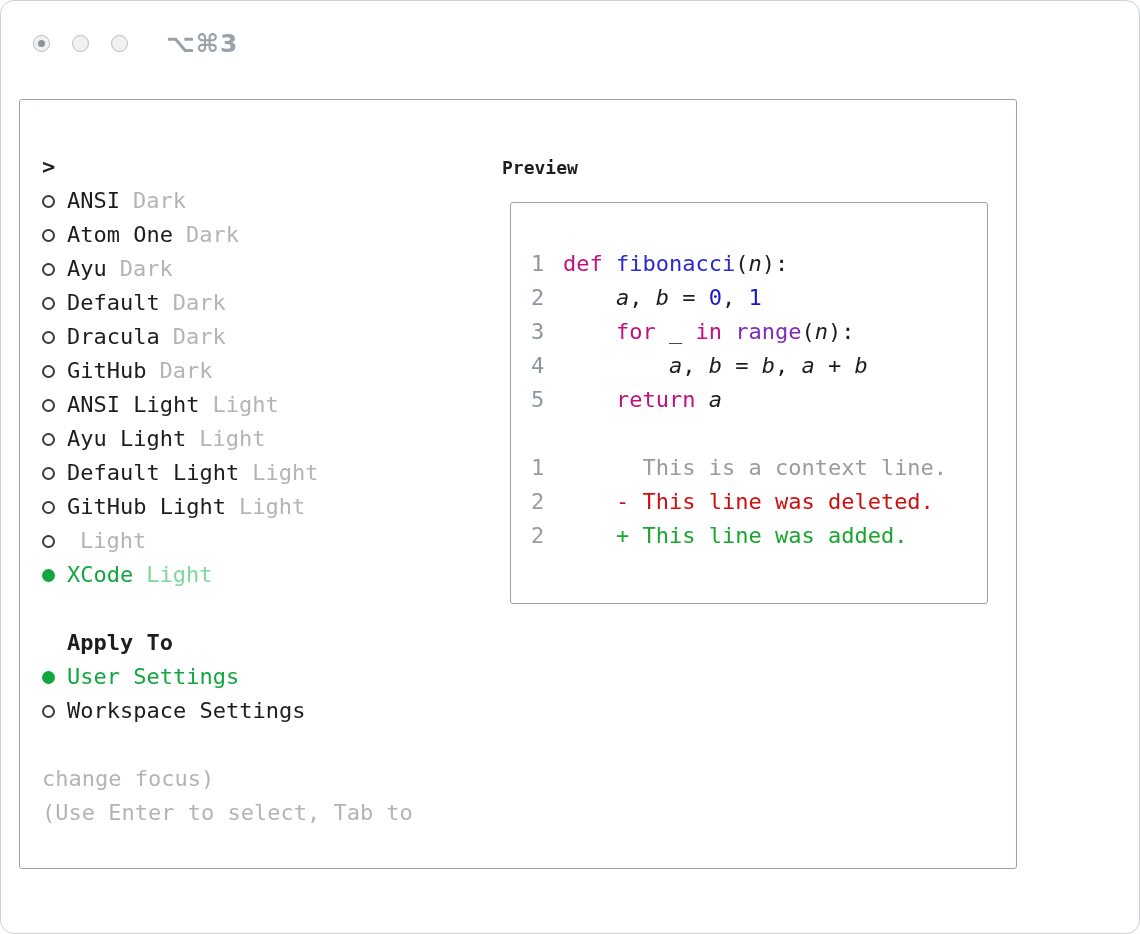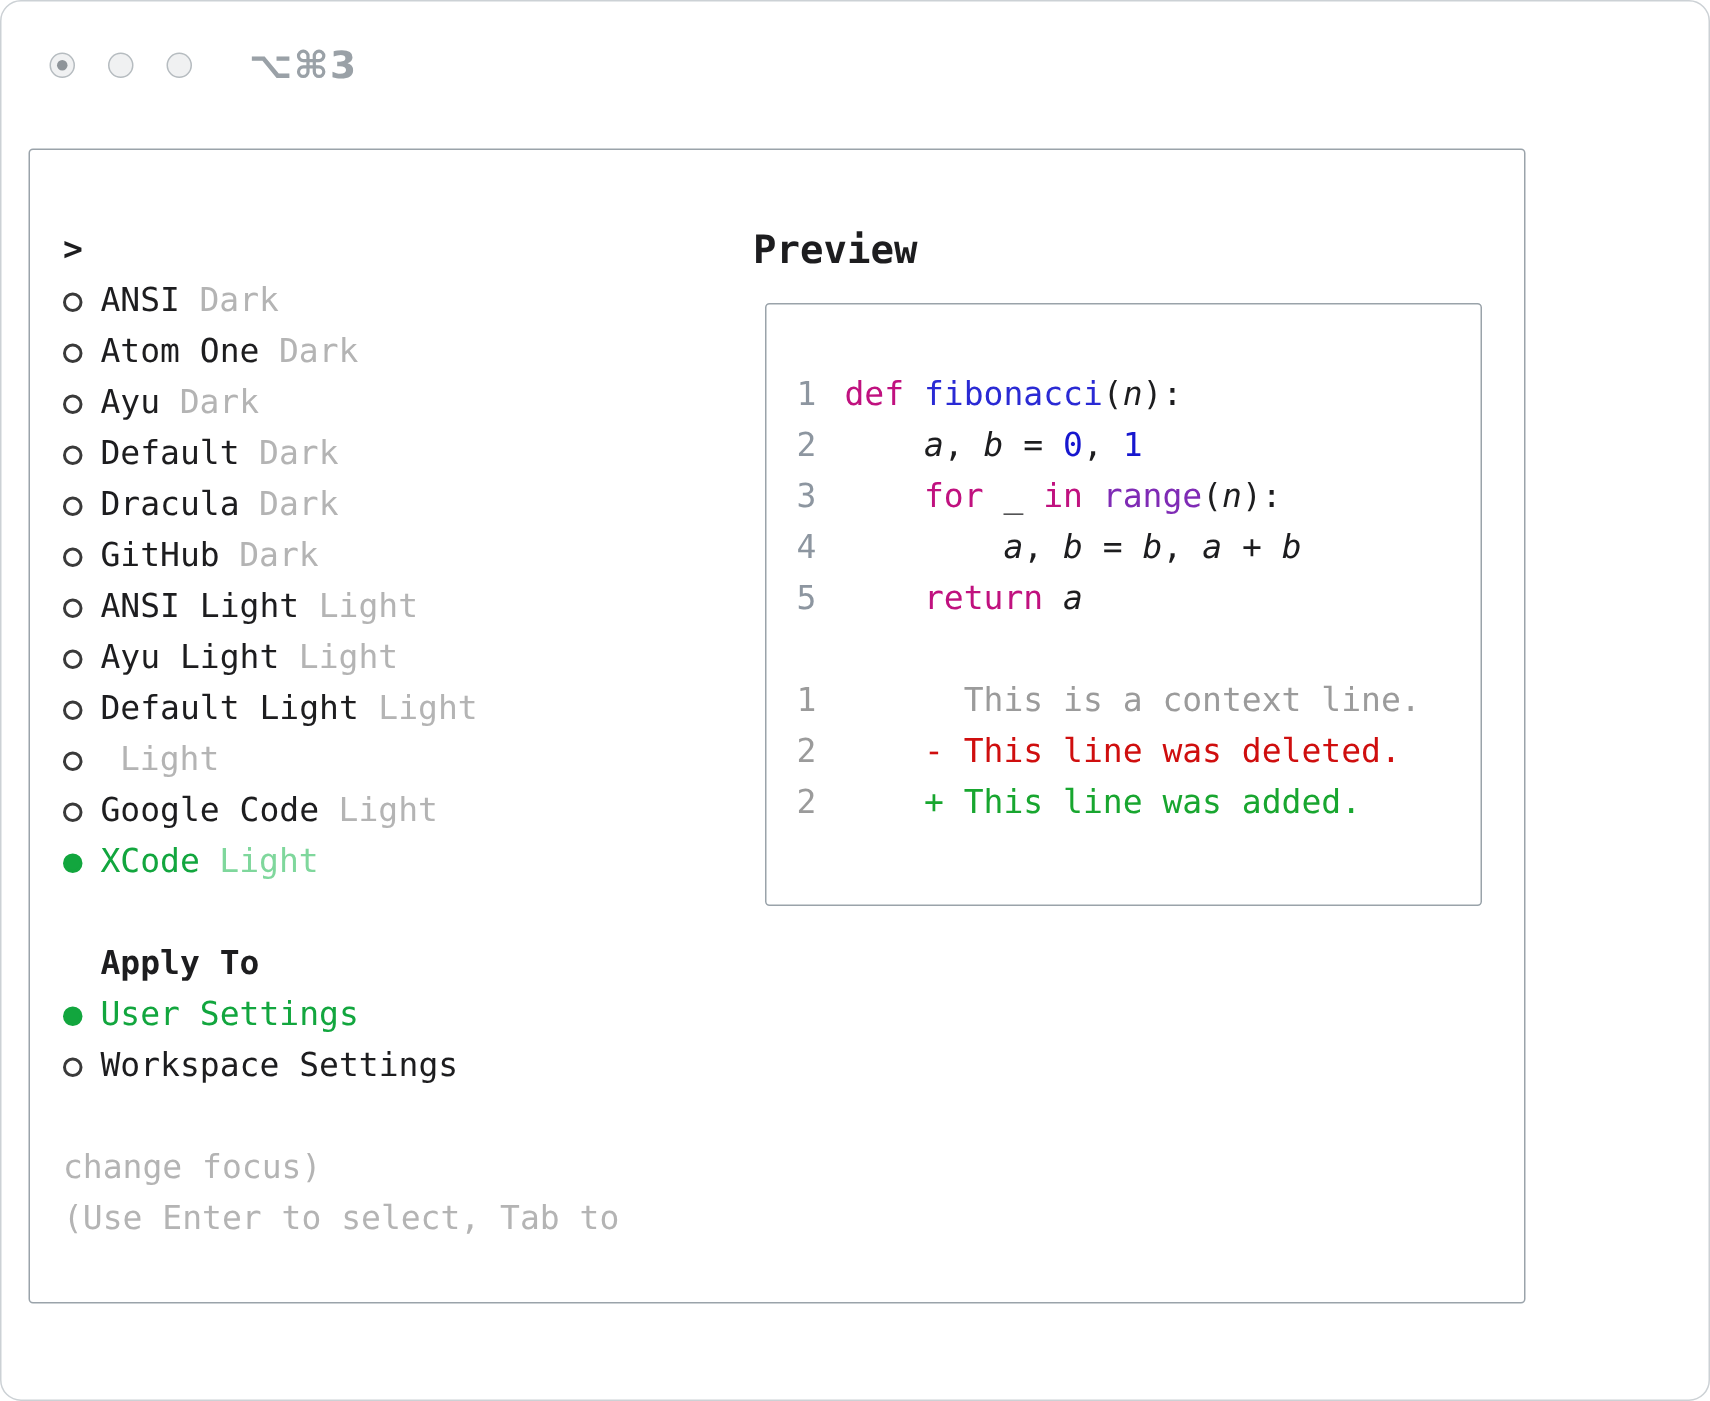--- a/index.html
+++ b/index.html
@@ -37,21 +37,21 @@
   .opt-name{color:var(--text);}
   .opt-variant{color:var(--muted);margin-left:13px;}
   .option-row.selected .opt-name{color:var(--accent);}
   .option-row.selected .opt-variant{color:var(--accent-soft);}
   .gap{height:34px;}
   .help{color:var(--muted);}
   .help div{height:34px;display:flex;align-items:center;white-space:pre;}
 
   
   .preview-title{position:absolute;left:482px;top:50px;height:34px;display:flex;align-items:center;
-                 font-size:26px;font-weight:bold;}
+                 font-size:18px;font-weight:bold;}
   .preview-box{position:absolute;left:490px;top:102px;width:478px;height:402px;
                border:1.5px solid var(--border);border-radius:3px;background:#fff;
                padding:43px 0 0 20px;font-size:22px;}
   .code-line,.diff-line{height:34px;display:flex;align-items:center;white-space:pre;}
   .lineno{flex:none;width:13px;margin-right:19px;text-align:right;color:var(--lineno);}
   .diff-line .lineno{color:var(--ctx);}
   .blank-line{height:34px;}
   .tok-pl{color:var(--text);}
   .tok-kw{color:var(--kw);}
   .tok-fn{color:var(--fn);}
@@ -86,22 +86,22 @@
       <div id="theme-list">
           <div class="row option-row"><span class="radio"></span><span class="opt-name">ANSI</span><span class="opt-variant">Dark</span></div>
           <div class="row option-row"><span class="radio"></span><span class="opt-name">Atom One</span><span class="opt-variant">Dark</span></div>
           <div class="row option-row"><span class="radio"></span><span class="opt-name">Ayu</span><span class="opt-variant">Dark</span></div>
           <div class="row option-row"><span class="radio"></span><span class="opt-name">Default</span><span class="opt-variant">Dark</span></div>
           <div class="row option-row"><span class="radio"></span><span class="opt-name">Dracula</span><span class="opt-variant">Dark</span></div>
           <div class="row option-row"><span class="radio"></span><span class="opt-name">GitHub</span><span class="opt-variant">Dark</span></div>
           <div class="row option-row"><span class="radio"></span><span class="opt-name">ANSI Light</span><span class="opt-variant">Light</span></div>
           <div class="row option-row"><span class="radio"></span><span class="opt-name">Ayu Light</span><span class="opt-variant">Light</span></div>
           <div class="row option-row"><span class="radio"></span><span class="opt-name">Default Light</span><span class="opt-variant">Light</span></div>
+          <div class="row option-row"><span class="radio"></span><span class="opt-name">GitHub Light</span><span class="opt-variant">Light</span></div>
           <div class="row option-row"><span class="radio"></span><span class="opt-variant">Light</span></div>
-          <div class="row option-row"><span class="radio"></span><span class="opt-name">Google Code</span><span class="opt-variant">Light</span></div>
           <div class="row option-row selected"><span class="radio on"></span><span class="opt-name">XCode</span><span class="opt-variant">Light</span></div>
         </div>
 
       <div class="gap"></div>
 
       <div class="row">
         <span class="bullet-spacer"></span>
         <span class="section-title">Apply To</span>
       </div>
 

